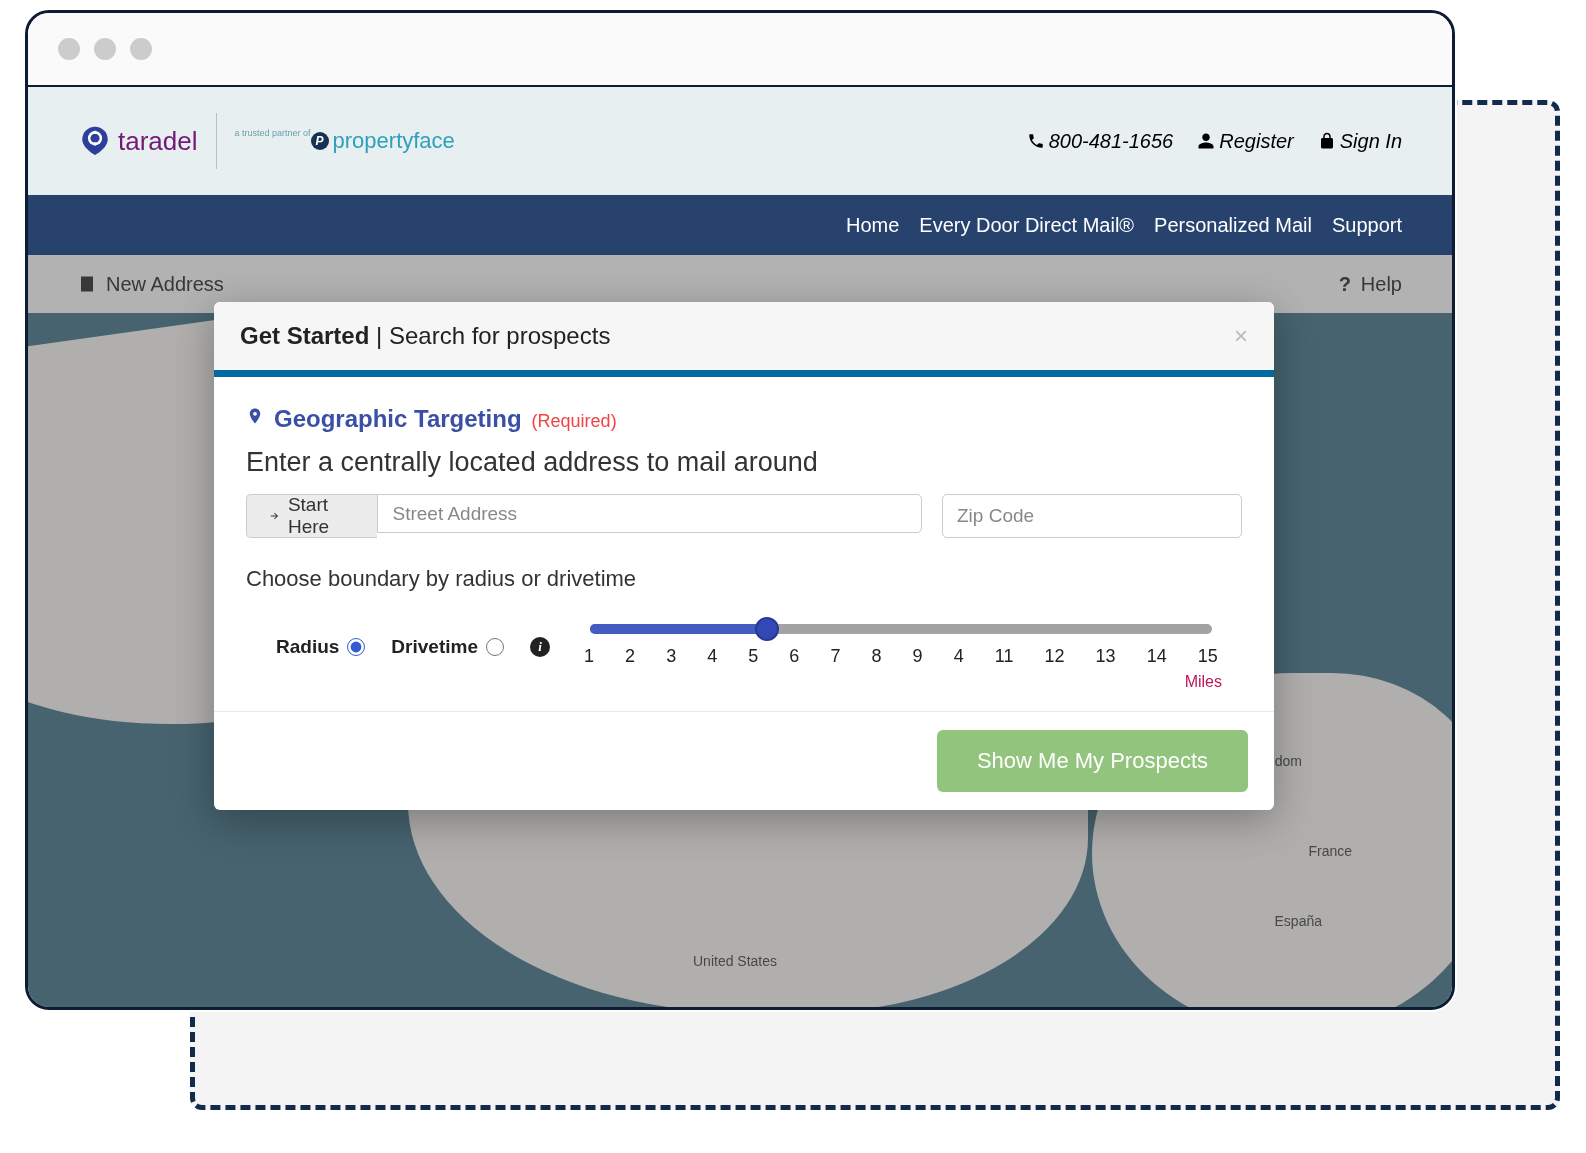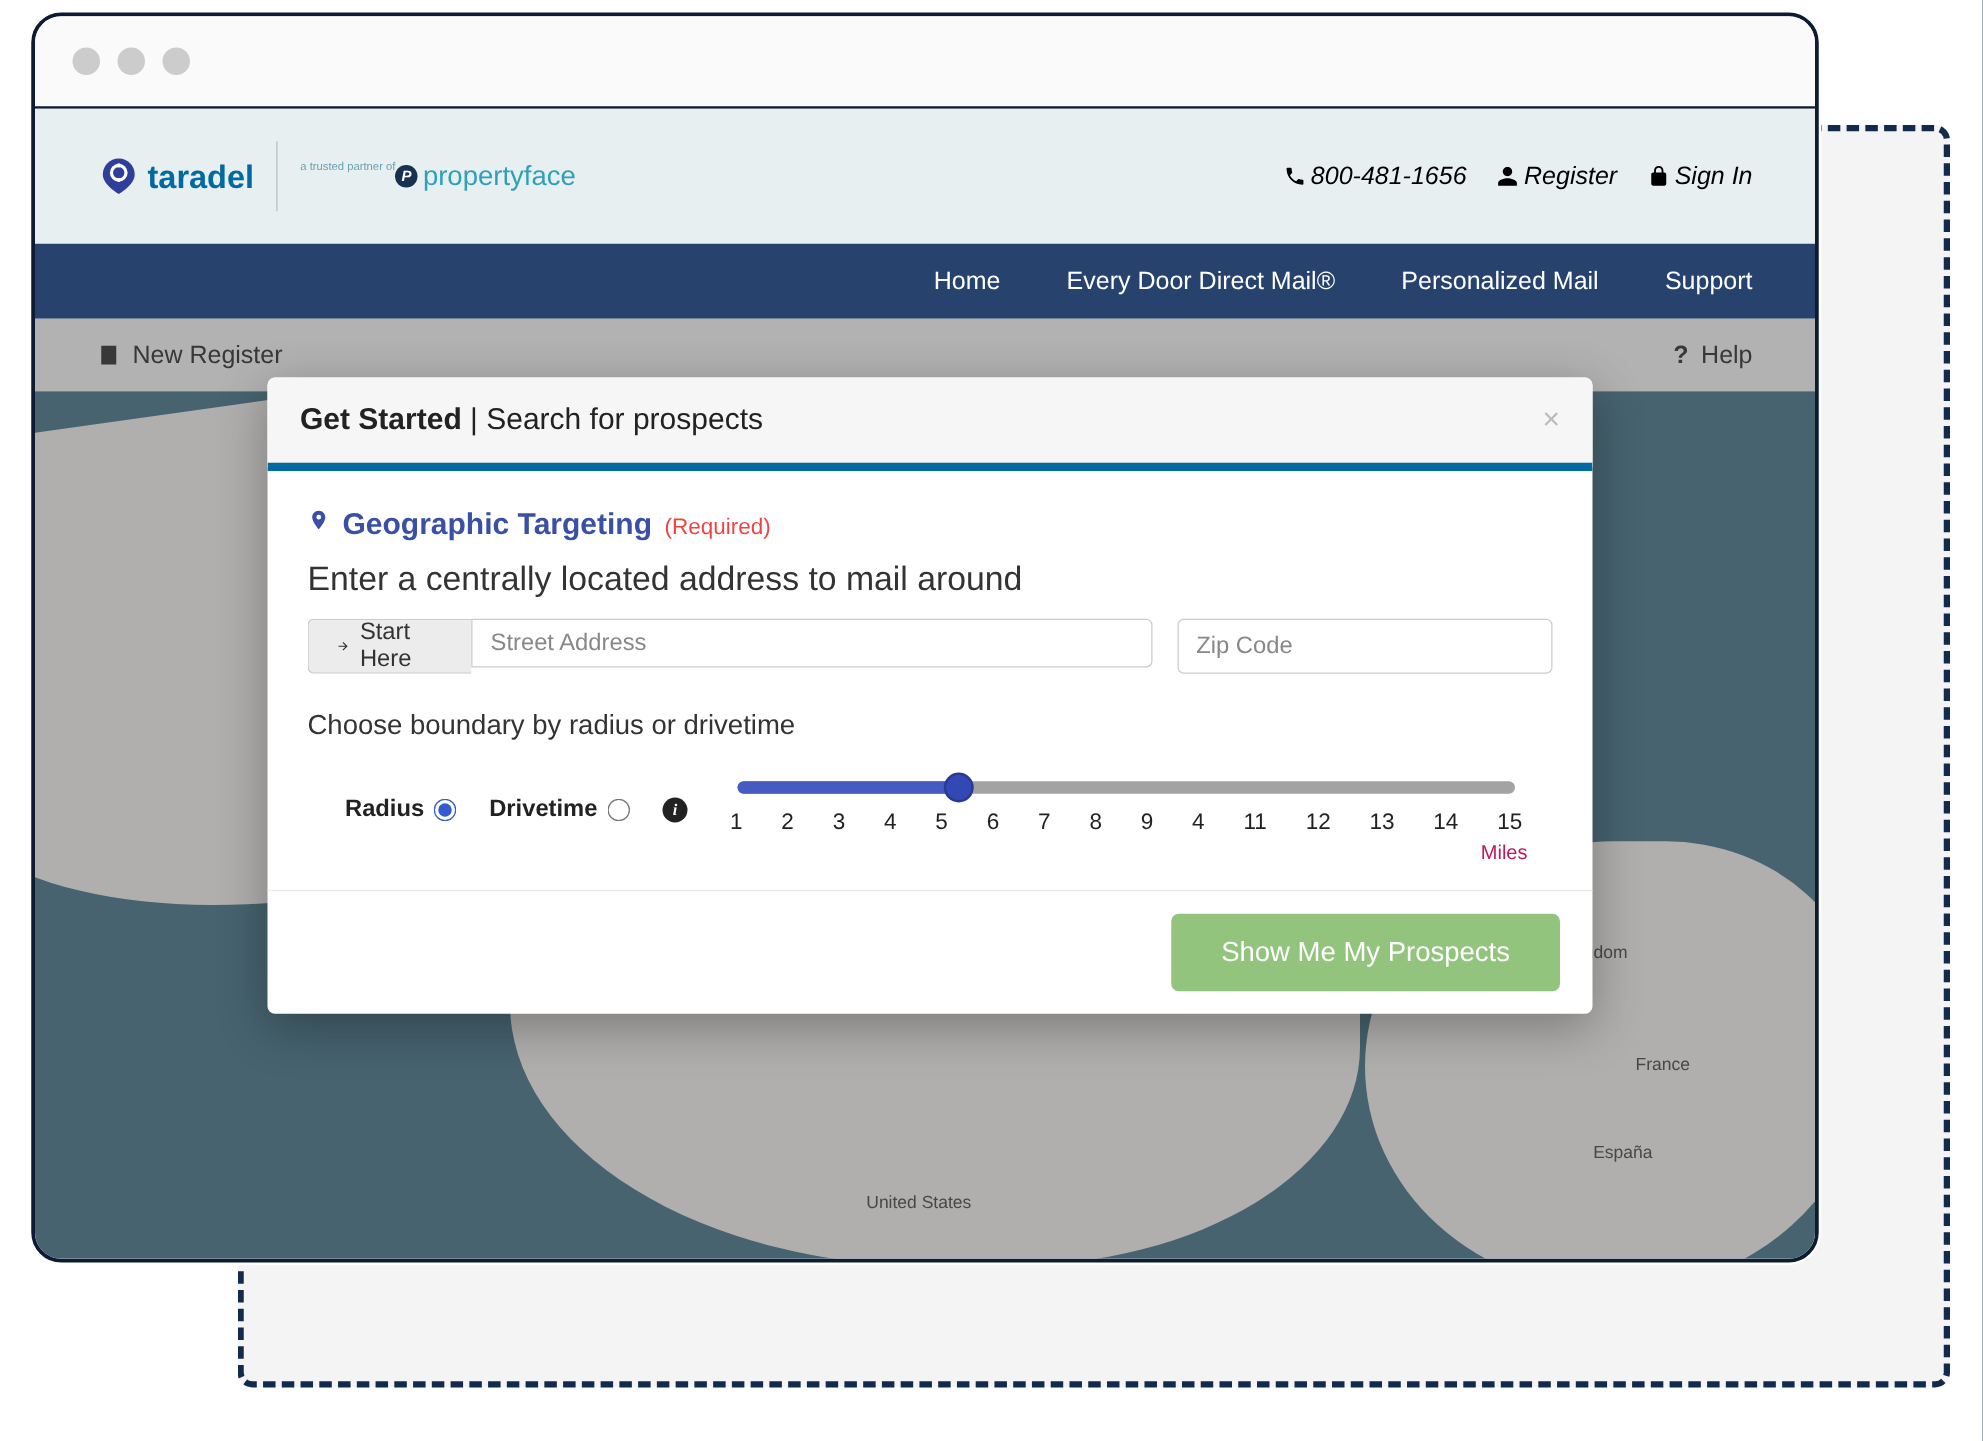--- a/index.html
+++ b/index.html
@@ -61,41 +61,41 @@
   justify-content: space-between;
   padding: 0 50px;
 }
 .logo-group {
   display: flex;
   align-items: center;
   gap: 18px;
 }
 .logo-main {
   display: flex; align-items: center; gap: 6px;
-  color: #0369a1; font-weight: 700; font-size: 26px;
+  color: #701a75; font-weight: 400; font-size: 26px;
 }
 .logo-icon-svg { width:34px; height:34px; }
 .logo-divider { width:1px; height:56px; background:#b8c0c2; }
 .logo-partner { display:flex; flex-direction:row; }
 .partner-tag { font-size:9px; color:#6aa0b0; margin-bottom:2px; }
 .partner-brand { display:flex; align-items:center; gap:4px; font-size:22px; color:#2fa0bb; font-weight:500; }
 .partner-dot { width:18px;height:18px;border-radius:50%;background:#173153;color:#fff;display:flex;align-items:center;justify-content:center;font-size:12px;font-style:italic;font-weight:bold;}
 
 .header-links { display:flex; align-items:center; gap:24px; font-size:20px; color:#000; }
 .header-links .link { display:flex; align-items:center; gap:4px; cursor:pointer;font-style:italic; }
 
 
 .navbar {
   background:#27436d;
   height:60px;
   display:flex;
   align-items:center;
   justify-content:flex-end;
   padding:0 50px;
-  gap:53px;
+  gap:20px;
 }
 .navbar a {
   color:#fff; text-decoration:none; font-size:20px; cursor:pointer;
 }
 
 
 .subbar {
   background:#d9d9d9;
   height:58px;
   display:flex;
@@ -286,21 +286,21 @@
     <a>Every Door Direct Mail®</a>
     <a>Personalized Mail</a>
     <a>Support</a>
   </div>
 
   <div class="subbar">
     <div class="left">
       <svg class="icon-svg" viewBox="0 0 24 24" fill="#444">
           <path d="M4 2h16v20H4V2zm3 3h3v3H7V5zm7 0h3v3h-3V5zM7 10h3v3H7v-3zm7 0h3v3h-3v-3zM7 15h3v3H7v-3zm7 0h3v3h-3v-3z"></path>
         </svg>
-      <span>New Register</span>
+      <span>New Address</span>
     </div>
     <div class="right">
       <span style="font-weight:700">?</span>
       <span>Help</span>
     </div>
   </div>
 
   <div class="map-area">
     <div class="landmass lm1"></div>
     <div class="landmass lm2"></div>

